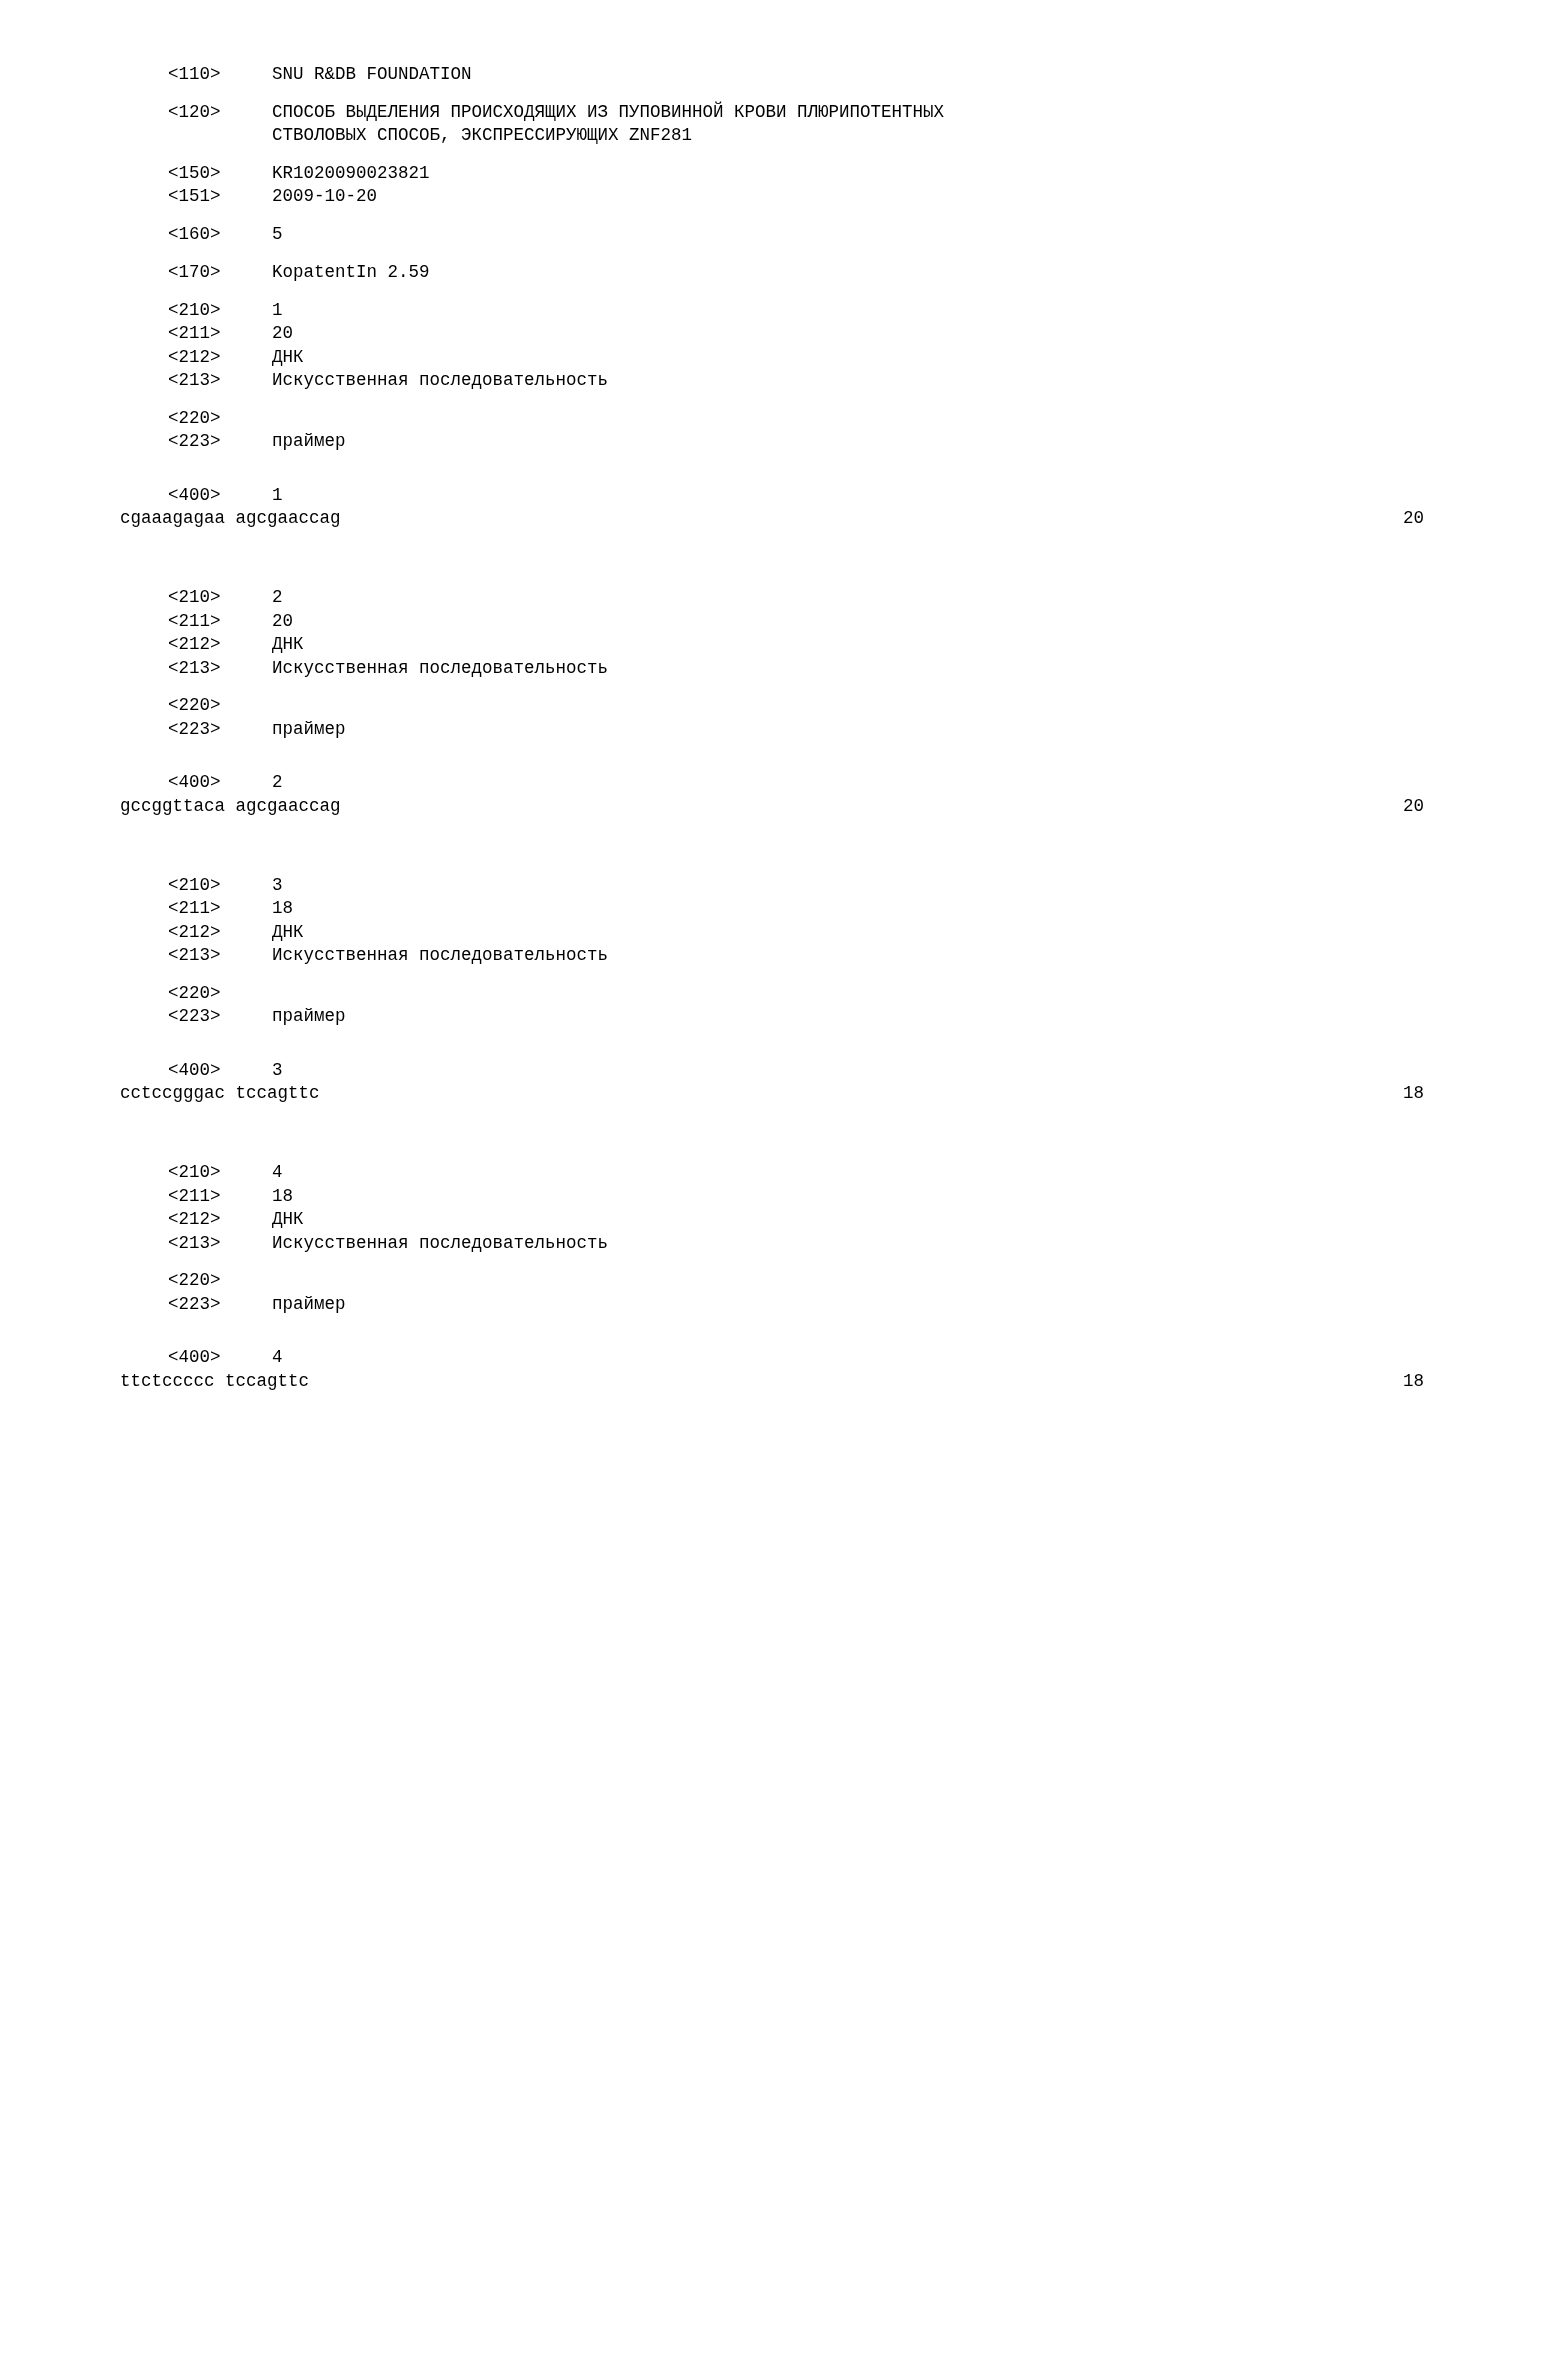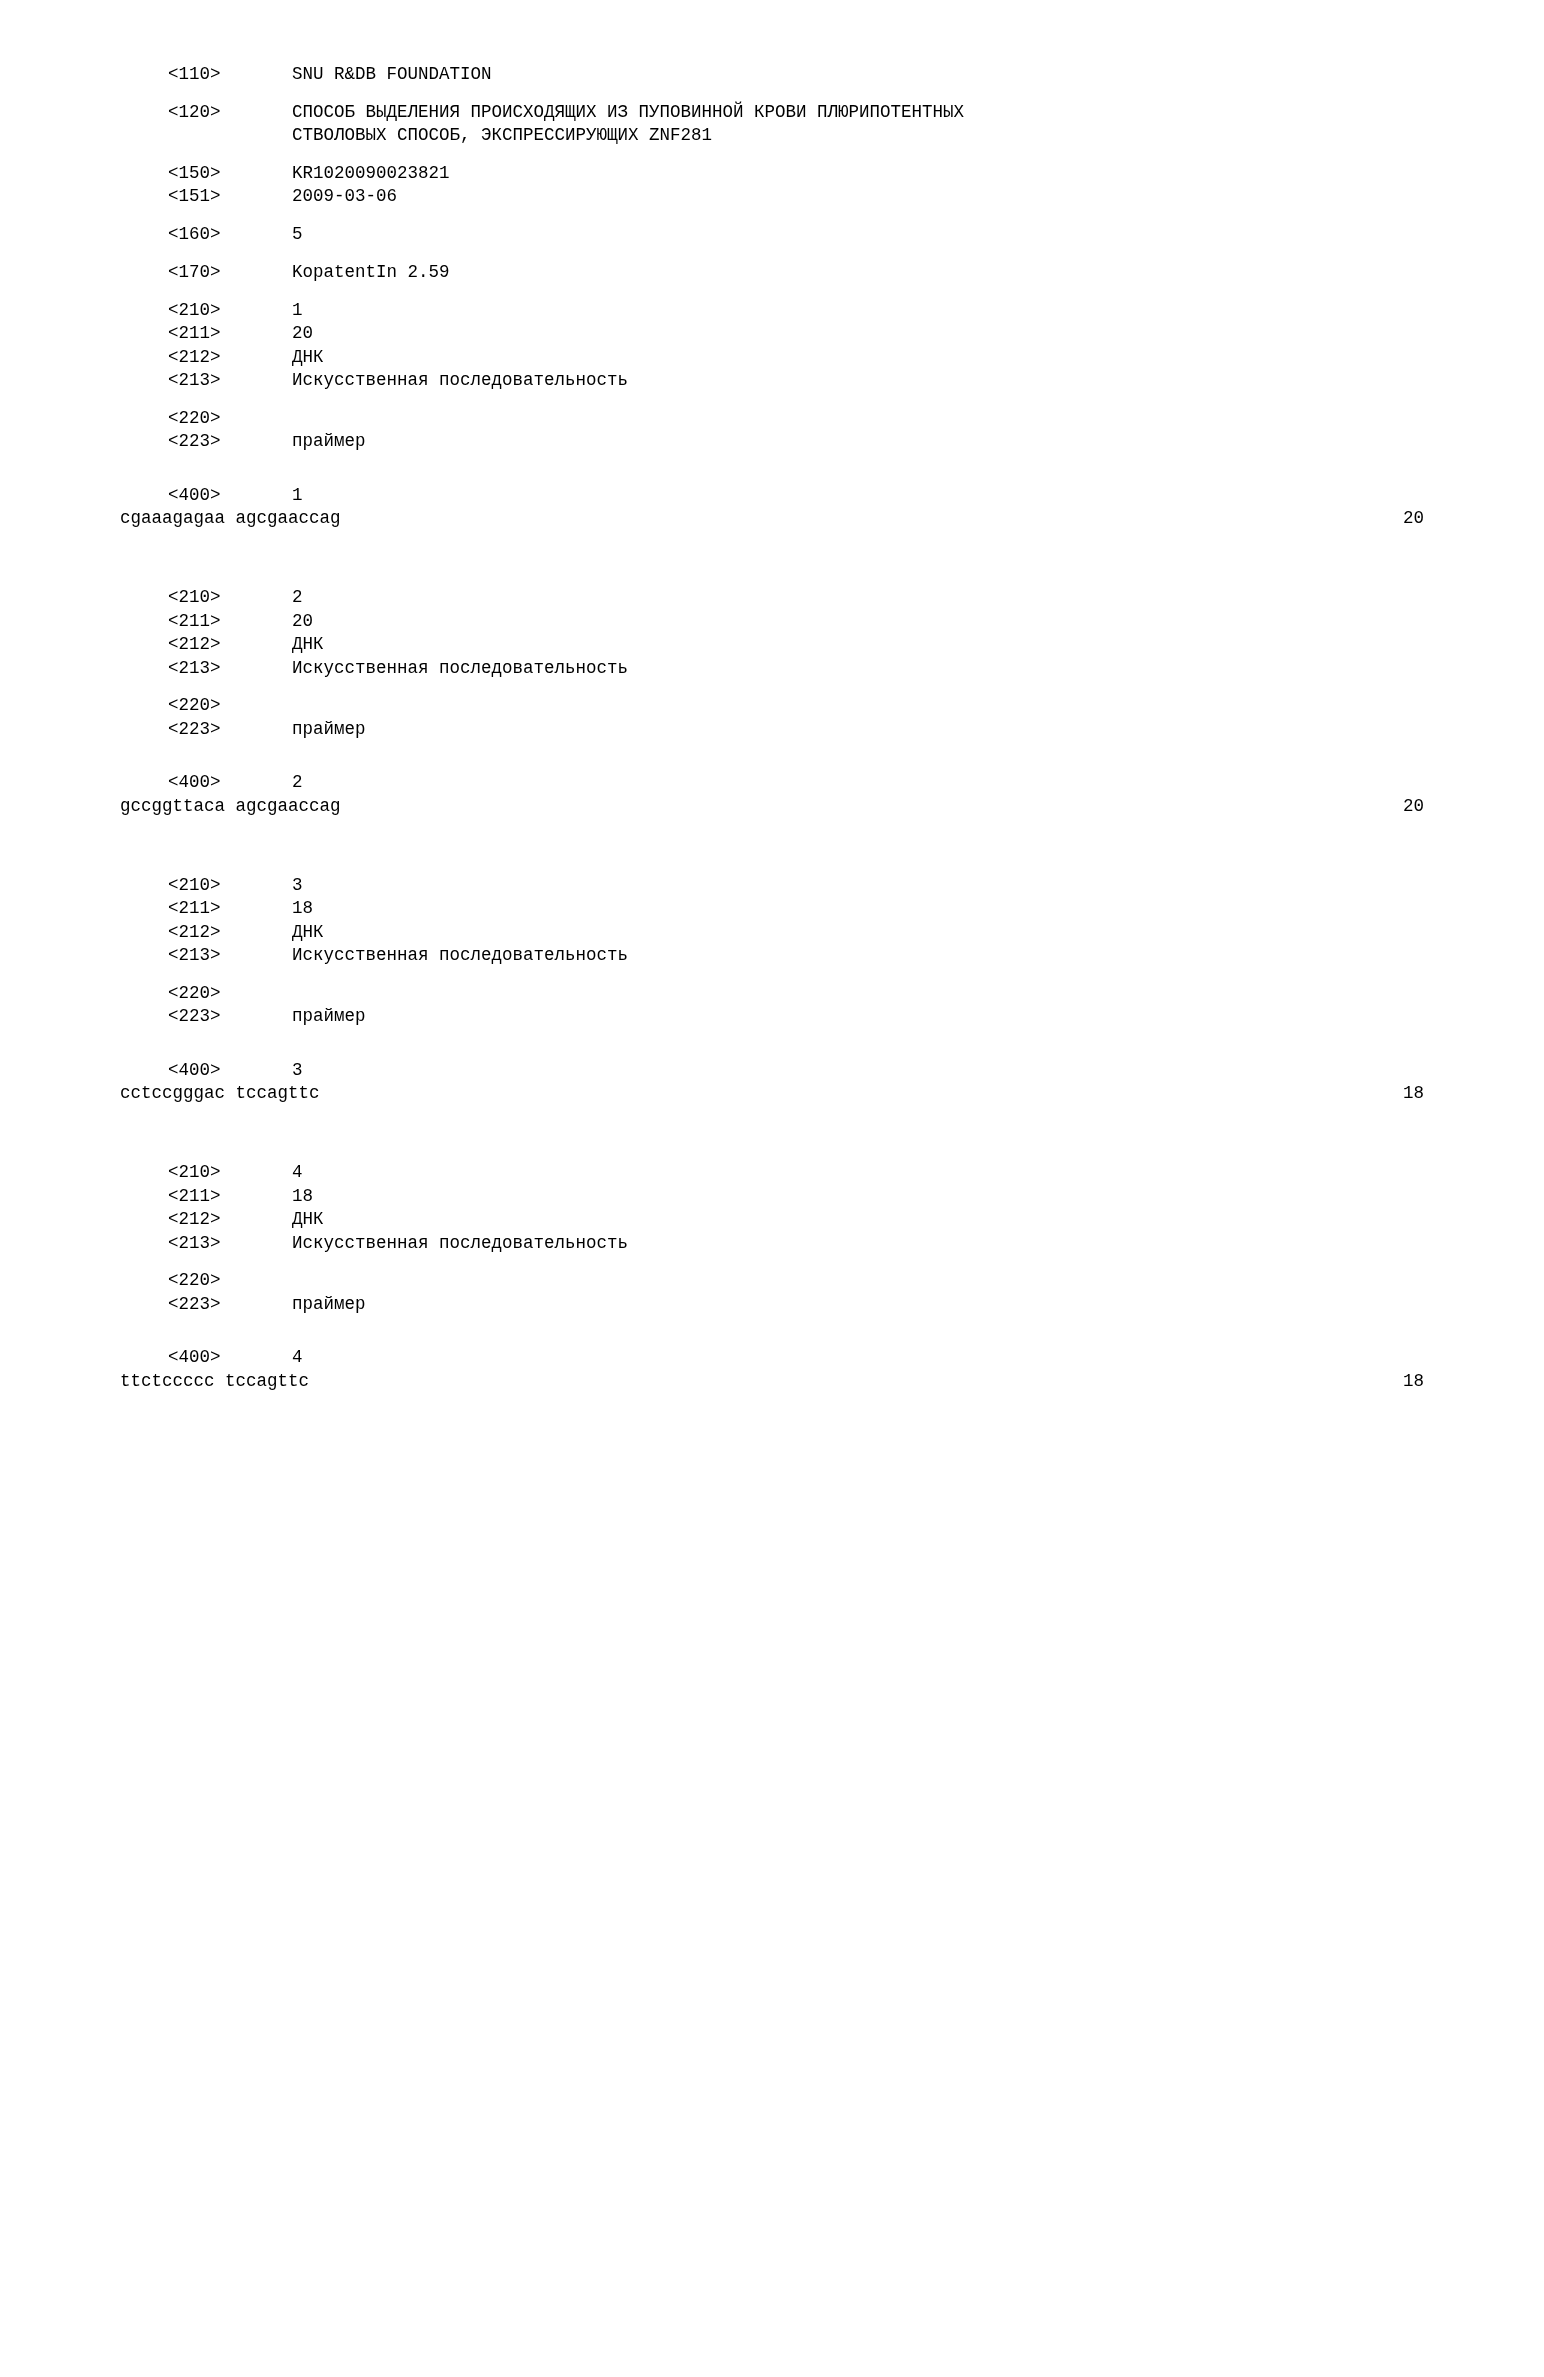--- a/index.html
+++ b/index.html
@@ -17,21 +17,20 @@
   }
   .tag {
     display: inline-block;
     width: 104px;
     vertical-align: top;
     margin-left: 48px;
   }
   .val {
     display: inline-block;
     vertical-align: top;
-    margin-left: 20px;
   }
   .gap-sm { height: 14.3px; }
   .gap-md { height: 30px; }
   .gap-lg { height: 57px; }
   .seq-row {
     display: flex;
     justify-content: space-between;
     white-space: pre;
     padding-right: 24px;
   }
@@ -40,21 +39,21 @@
 </style>
 </head>
 <body>
 
 <div class="row"><span class="tag">&lt;110&gt;</span><span class="val">SNU R&amp;DB FOUNDATION</span></div>
 <div class="gap-sm"></div>
 <div class="row"><span class="tag">&lt;120&gt;</span><span class="val">СПОСОБ ВЫДЕЛЕНИЯ ПРОИСХОДЯЩИХ ИЗ ПУПОВИННОЙ КРОВИ ПЛЮРИПОТЕНТНЫХ</span></div>
 <div class="row"><span class="tag"></span><span class="val">СТВОЛОВЫХ СПОСОБ, ЭКСПРЕССИРУЮЩИХ ZNF281</span></div>
 <div class="gap-sm"></div>
 <div class="row"><span class="tag">&lt;150&gt;</span><span class="val">KR1020090023821</span></div>
-<div class="row"><span class="tag">&lt;151&gt;</span><span class="val">2009-03-06</span></div>
+<div class="row"><span class="tag">&lt;151&gt;</span><span class="val">2009-10-20</span></div>
 <div class="gap-sm"></div>
 <div class="row"><span class="tag">&lt;160&gt;</span><span class="val">5</span></div>
 <div class="gap-sm"></div>
 <div class="row"><span class="tag">&lt;170&gt;</span><span class="val">KopatentIn 2.59</span></div>
 <div class="gap-sm"></div>
 
 <div class="row"><span class="tag">&lt;210&gt;</span><span class="val">1</span></div>
 <div class="row"><span class="tag">&lt;211&gt;</span><span class="val">20</span></div>
 <div class="row"><span class="tag">&lt;212&gt;</span><span class="val">ДНК</span></div>
 <div class="row"><span class="tag">&lt;213&gt;</span><span class="val">Искусственная последовательность</span></div>

